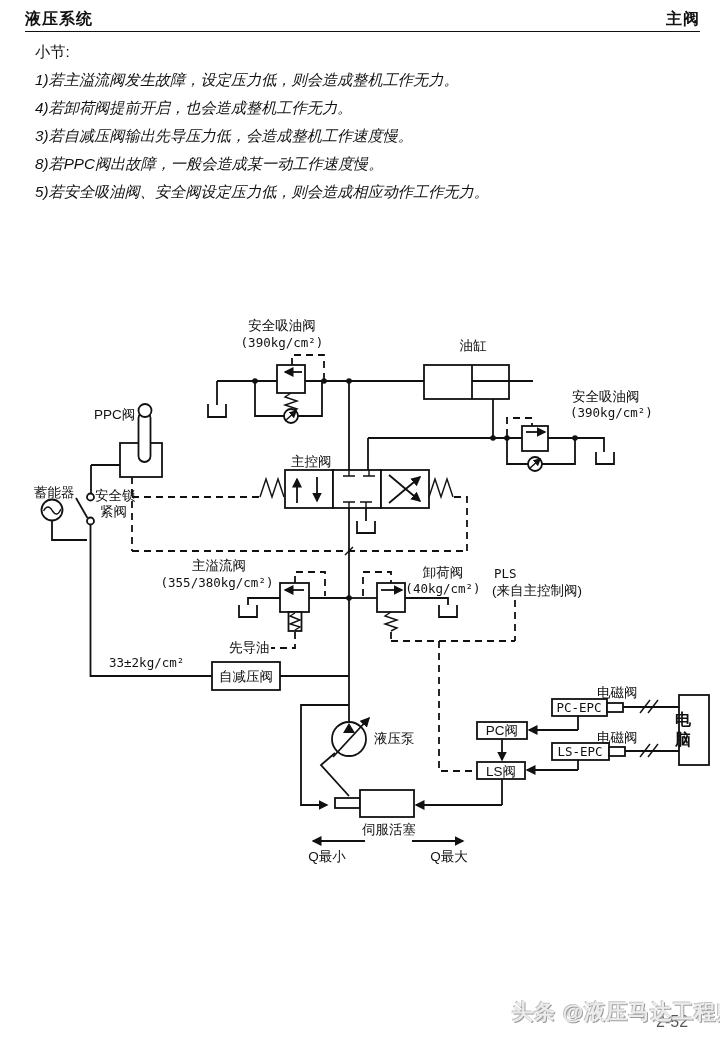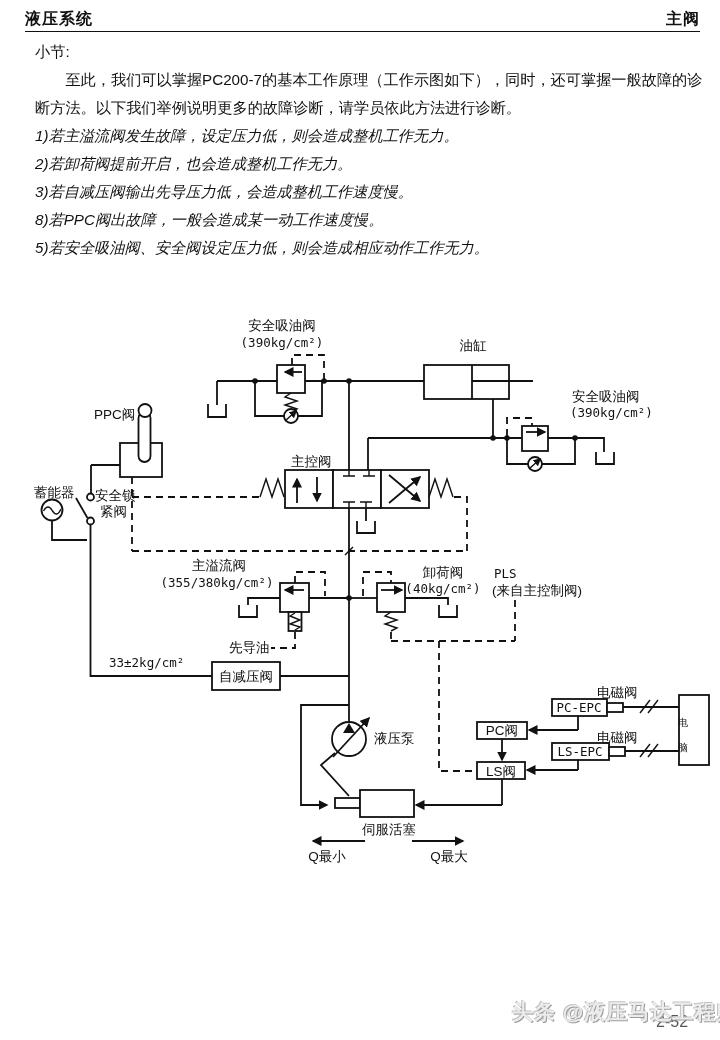--- a/index.html
+++ b/index.html
@@ -19,44 +19,43 @@
   svg{display:block;}
   .ln{stroke:#111;stroke-width:1.8;fill:none;}
   .lnthin{stroke:#111;stroke-width:1.4;fill:none;}
   .da{stroke:#111;stroke-width:1.8;fill:none;stroke-dasharray:7 5;}
   .bx{stroke:#111;stroke-width:1.8;fill:#ffffff;}
   .dot{fill:#111;stroke:none;}
   text{fill:#111;}
   .dl{font-size:13.5px;font-family:"Liberation Sans",sans-serif;}
   .dv{font-size:12.5px;font-family:"DejaVu Sans Mono","Liberation Sans",monospace;}
   
-  .vlabel{position:absolute;left:675px;top:710px;width:16px;font-size:10px;line-height:25px;
-          word-break:break-all;text-align:center;}
+  .vlabel{position:absolute;left:675px;top:710px;width:16px;font-size:16px;line-height:20px;
+          word-break:break-all;text-align:center;font-weight:bold;}
   
   .pagenum{position:absolute;left:656px;top:1013px;font-size:16px;color:#555;}
   .wm{position:absolute;left:512px;top:998px;font-size:21px;font-weight:bold;letter-spacing:1px;
       color:#ececec;text-shadow:1px 1px 0 #9a9a9a,-1px -1px 0 #c4c4c4;white-space:nowrap;}
 </style>
 </head>
 <body>
 
 <div class="page">
 
   <div class="hdr">
     <div class="l">液压系统</div>
     <div class="r">主阀</div>
   </div>
   <div class="rule"></div>
 
   <div class="bodytext">
     <div>小节:</div>
-    <p class="para">至此，我们可以掌握PC200-7的基本工作原理（工作示图如下），同时，还可掌握一般故障的诊断方法。以下我们举例说明更多的故障诊断，请学员依此方法进行诊断。</p>
     <div class="flist">
       <div>1)若主溢流阀发生故障，设定压力低，则会造成整机工作无力。</div>
-      <div>2)若卸荷阀提前开启，也会造成整机工作无力。</div>
+      <div>4)若卸荷阀提前开启，也会造成整机工作无力。</div>
       <div>3)若自减压阀输出先导压力低，会造成整机工作速度慢。</div>
       <div>8)若PPC阀出故障，一般会造成某一动工作速度慢。</div>
       <div>5)若安全吸油阀、安全阀设定压力低，则会造成相应动作工作无力。</div>
     </div>
   </div>
 
   <div class="diag">
   <svg width="720" height="580" viewBox="0 300 720 580" xmlns="http://www.w3.org/2000/svg">
     <defs>
       <marker id="arr" markerUnits="userSpaceOnUse" markerWidth="10" markerHeight="10" viewBox="0 0 10 10" refX="8.5" refY="5" orient="auto">

